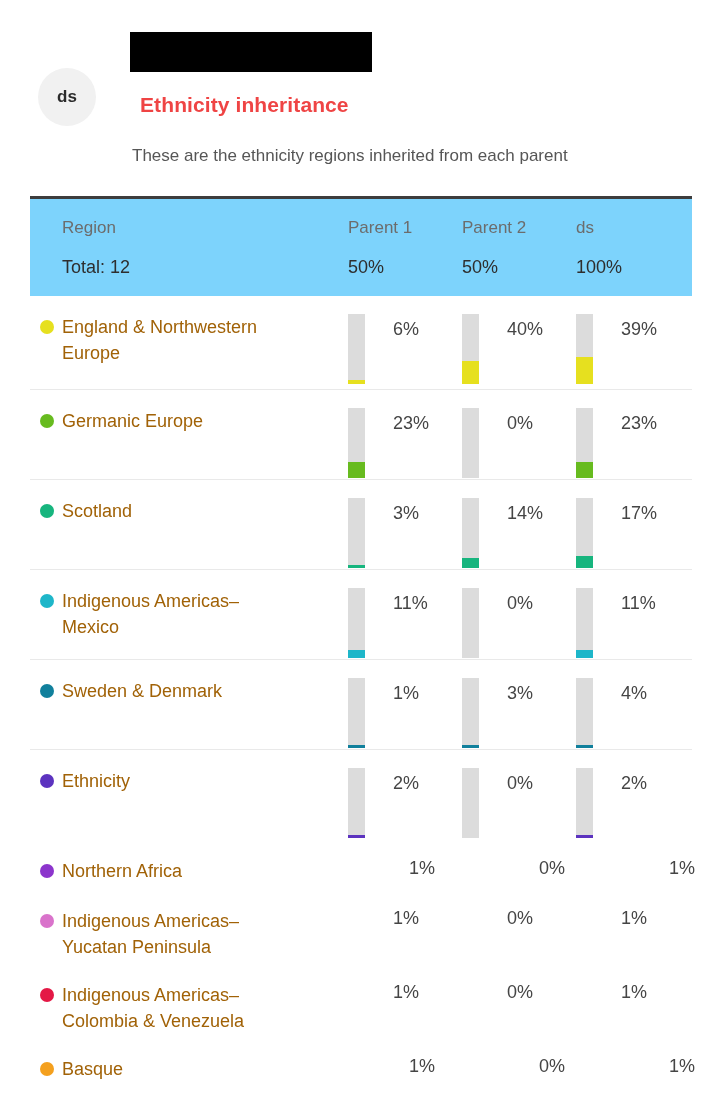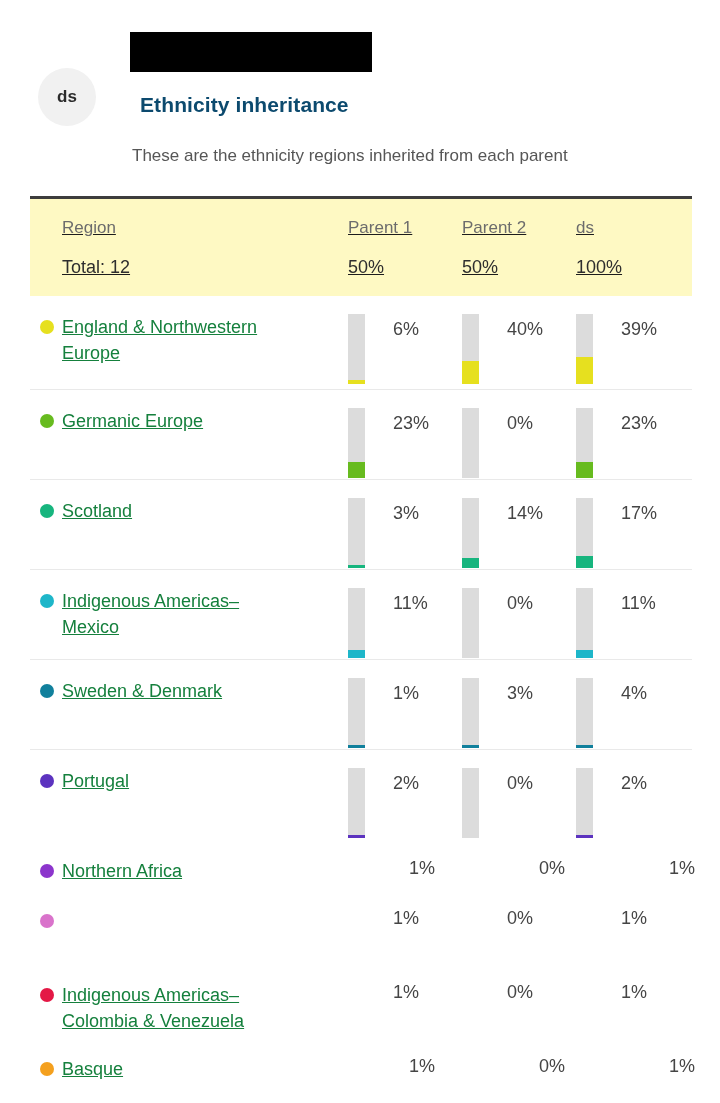--- a/index.html
+++ b/index.html
@@ -5,42 +5,42 @@
   * { margin: 0; padding: 0; box-sizing: border-box; }
   html, body { width: 720px; height: 1103px; background: #ffffff;
     font-family: "Liberation Sans", sans-serif; color: #1c1c1c; overflow: hidden; }
 
   
   .page-header { position: relative; height: 196px; }
   .redaction-bar { position: absolute; left: 130px; top: 32px; width: 242px; height: 40px; background: #000; }
   .avatar { position: absolute; left: 38px; top: 68px; width: 58px; height: 58px; border-radius: 50%;
     background: #f1f1f1; display: flex; align-items: center; justify-content: center;
     font-size: 17px; font-weight: 700; color: #2b2b2b; }
-  .page-title { position: absolute; left: 140px; top: 93px; font-size: 21px; font-weight: 700; color: #0c4a6e; letter-spacing: .1px; }
+  .page-title { position: absolute; left: 140px; top: 93px; font-size: 21px; font-weight: 700; color: #ef4444; letter-spacing: .1px; }
   .page-subtitle { position: absolute; left: 132px; top: 146px; font-size: 17px; color: #565656; }
 
   
   .table { margin: 0 28px 0 30px; width: 662px; border-top: 3px solid #3d3d3d; }
   .grid-cols { display: grid; grid-template-columns: 318px 114px 114px 116px; }
 
-  .thead { background: #fef9c3; padding: 19px 0 18px 0; text-decoration: underline; }
+  .thead { background: #7dd3fc; padding: 19px 0 18px 0; }
   .thead .col { display: flex; flex-direction: column; }
   .thead .region-col { padding-left: 32px; }
   .col-label { font-size: 17px; color: #6c6c6c; }
   .col-total { font-size: 18px; color: #2e2e2e; margin-top: 19px; }
 
   .row { padding-top: 18px; }
   .row.with-sep { border-bottom: 1px solid #e9e9e9; }
   .row.h94 { height: 94px; } .row.h90 { height: 90px; }
   .row.text-only { padding-top: 14px; }
   .row.h50 { height: 50px; gap: 16px; } .row.h74 { height: 74px; }
 
   .region-cell { display: flex; align-items: flex-start; padding-left: 10px; }
   .dot { width: 14px; height: 14px; border-radius: 50%; flex: 0 0 14px; margin-top: 6px; background: #999; }
-  .region-name { margin-left: 8px; font-size: 18px; line-height: 26px; color: #15803d; max-width: 232px; text-decoration: underline; }
+  .region-name { margin-left: 8px; font-size: 18px; line-height: 26px; color: #a16207; max-width: 232px; }
 
   .value-cell { display: flex; align-items: flex-start; }
   .bar { width: 17px; height: 70px; background: #dcdcdc; position: relative; flex: 0 0 17px; }
   .bar-fill { position: absolute; left: 0; right: 0; bottom: 0; height: 0; }
   .pct { margin-left: 28px; font-size: 18px; color: #454545; padding-top: 5px; white-space: nowrap; }
   .row.text-only .pct { margin-left: 45px; padding-top: 0; }
 </style>
 </head>
 <body>
 
@@ -195,21 +195,21 @@
       <div class="bar">
           <div class="bar-fill" style="height: 4%; background: rgb(17, 128, 156);"></div>
         </div>
       <span class="pct">4%</span>
     </div>
   </div>
 
   <div class="row grid-cols h94">
     <div class="region-cell">
       <span class="dot" style="background: rgb(92, 51, 191);"></span>
-      <span class="region-name">Portugal</span>
+      <span class="region-name">Ethnicity</span>
     </div>
     <div class="value-cell">
       <div class="bar">
           <div class="bar-fill" style="height: 4%; background: rgb(92, 51, 191);"></div>
         </div>
       <span class="pct">2%</span>
     </div>
     <div class="value-cell">
       <div class="bar">
           <div class="bar-fill" style="height: 0px; background: rgb(92, 51, 191);"></div>
@@ -236,20 +236,21 @@
       <span class="pct">0%</span>
     </div>
     <div class="value-cell">
       <span class="pct">1%</span>
     </div>
   </div>
 
   <div class="row grid-cols text-only h74">
     <div class="region-cell">
       <span class="dot" style="background: rgb(217, 115, 203);"></span>
+      <span class="region-name">Indigenous Americas–Yucatan Peninsula</span>
     </div>
     <div class="value-cell">
       <span class="pct">1%</span>
     </div>
     <div class="value-cell">
       <span class="pct">0%</span>
     </div>
     <div class="value-cell">
       <span class="pct">1%</span>
     </div>

